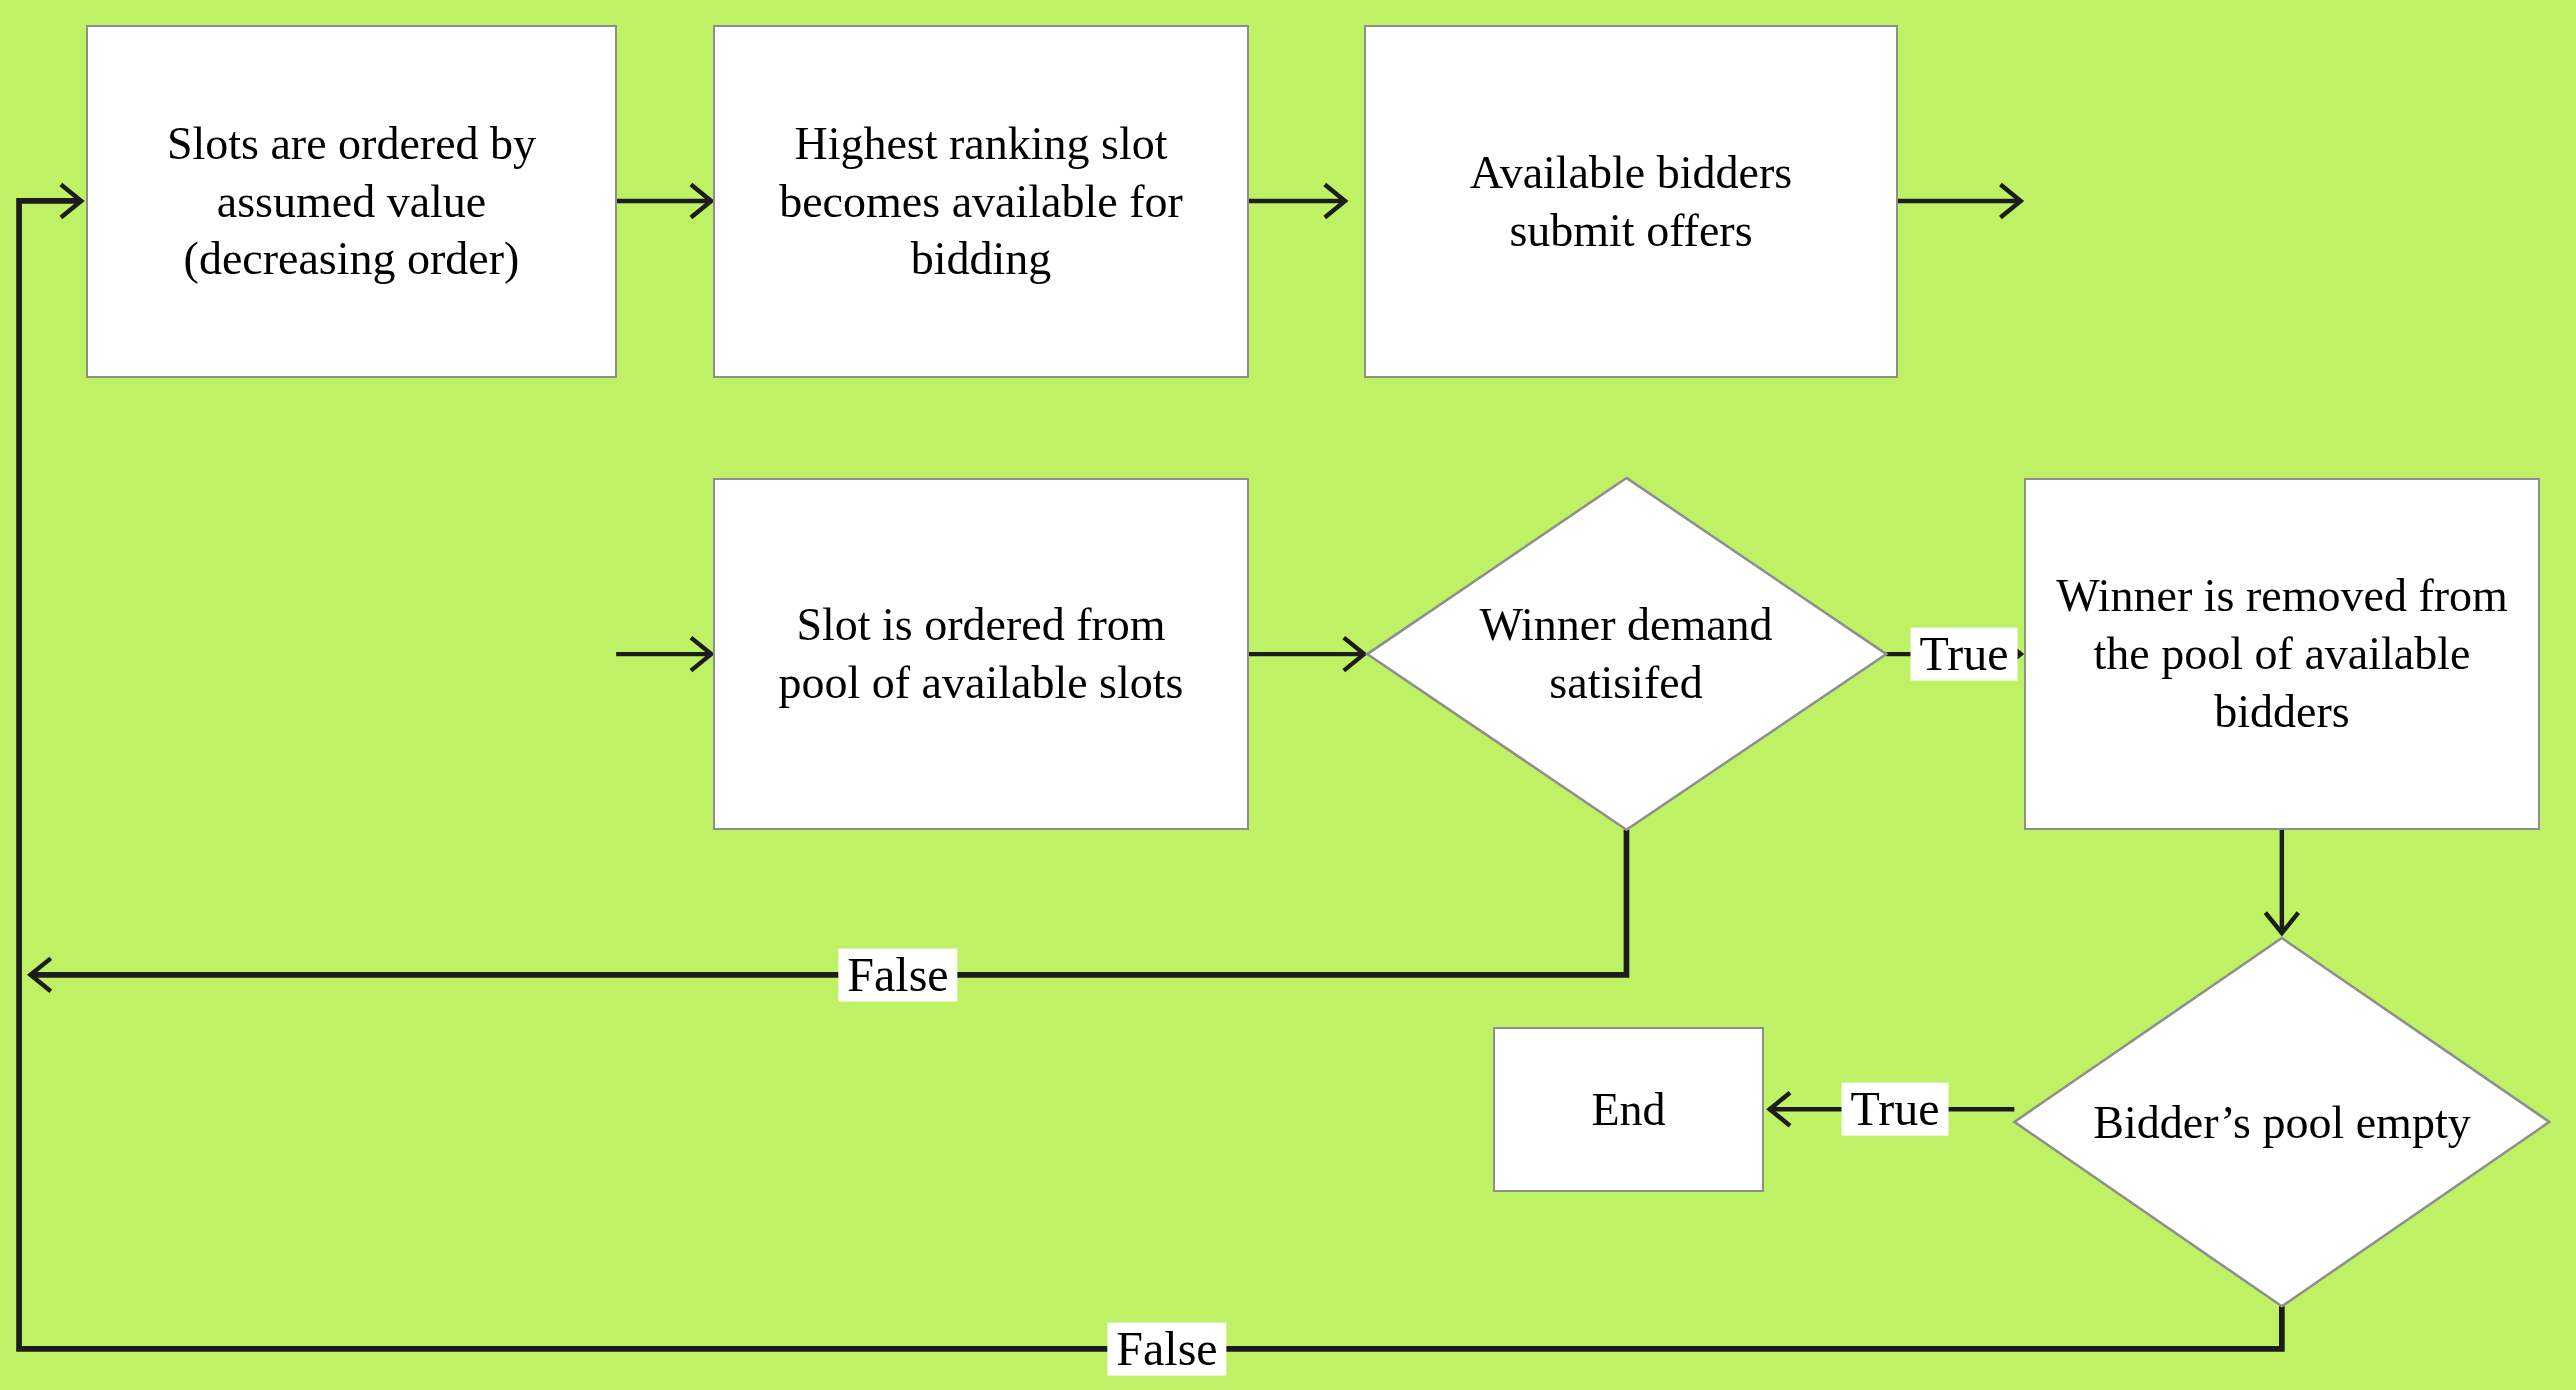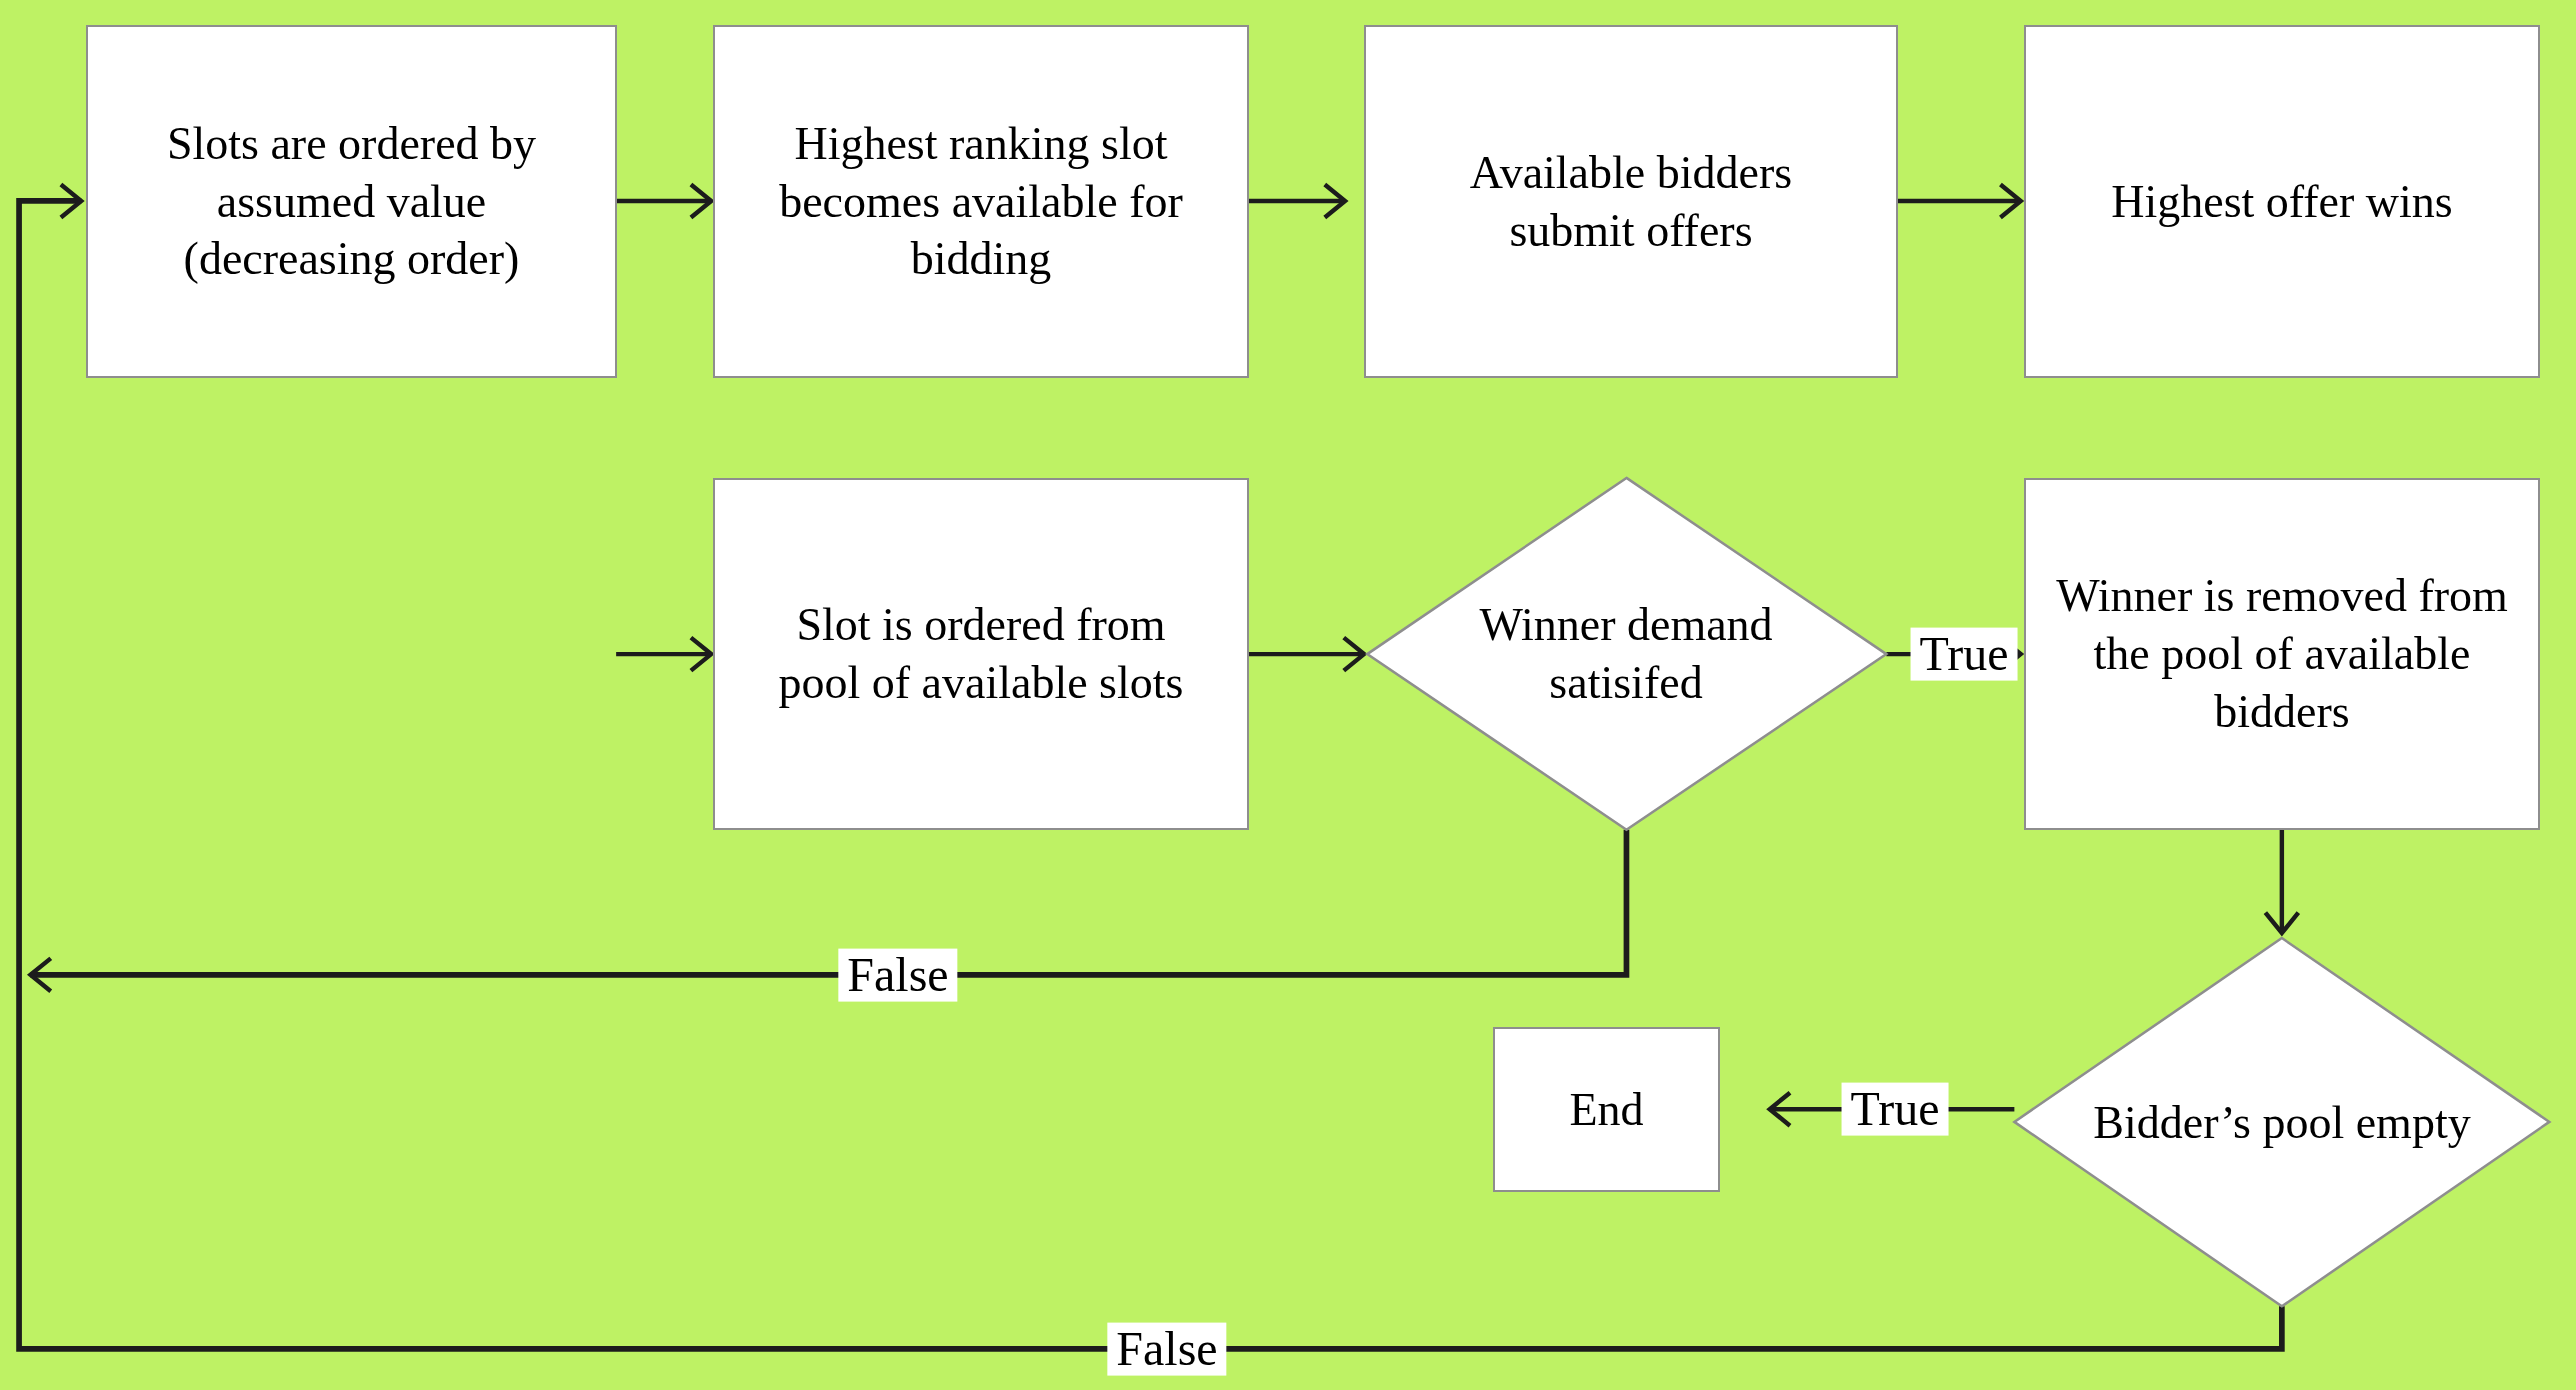--- a/index.html
+++ b/index.html
@@ -52,21 +52,21 @@
     line-height: 1.1;
   }
   
   #n-order       { left: 86px;  top: 25px;   width: 531px; height: 353px; }
   #n-ranking     { left: 713px; top: 25px;   width: 536px; height: 353px; }
   #n-offers      { left: 1364px; top: 25px;   width: 534px; height: 353px; }
   #n-wins        { left: 2024px; top: 25px;   width: 516px; height: 353px; }
   #n-pays        { left: 86px;  top: 478px;  width: 531px; height: 352px; }
   #n-slotremoved { left: 713px; top: 478px;  width: 536px; height: 352px; }
   #n-winremoved  { left: 2024px; top: 478px;  width: 516px; height: 352px; }
-  #n-end         { left: 1493px; top: 1027px; width: 227px; height: 165px; }
+  #n-end         { left: 1493px; top: 1027px; width: 271px; height: 165px; }
   #lbl-demand    { left: 1626px; top: 654px; }
   #lbl-pool      { left: 2282px; top: 1123px; }
   #el-true-demand { left: 1964px; top: 654px; }
   #el-false-demand{ left: 898px; top: 975px; }
   #el-true-pool   { left: 1895px; top: 1109px; }
   #el-false-pool  { left: 1167px; top: 1349px; }
   .wire { stroke: #1c1c1c; fill: none; }
   .wire-thin  { stroke-width: 7px; }
   .wire-thick { stroke-width: 9px; }
   .shape { fill: #ffffff; stroke: #8e8e8e; stroke-width: 4px; }
@@ -110,23 +110,20 @@
   </div>
   <div class="node" id="n-ranking">
     <div class="node-label">Highest ranking slot
 becomes available for
 bidding</div>
   </div>
   <div class="node" id="n-offers">
     <div class="node-label">Available bidders
 submit offers</div>
   </div>
-  <div class="node" id="n-wins">
-    <div class="node-label">Highest offer wins</div>
-  </div>
   <div class="node" id="n-slotremoved">
     <div class="node-label">Slot is ordered from
 pool of available slots</div>
   </div>
   <div class="node" id="n-winremoved">
     <div class="node-label">Winner is removed from
 the pool of available
 bidders</div>
   </div>
   <div class="node" id="n-end">

